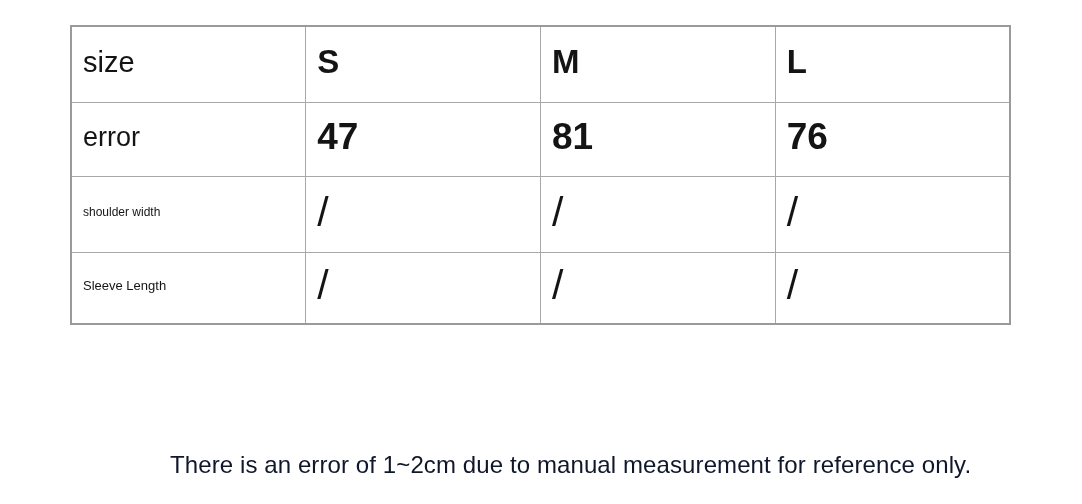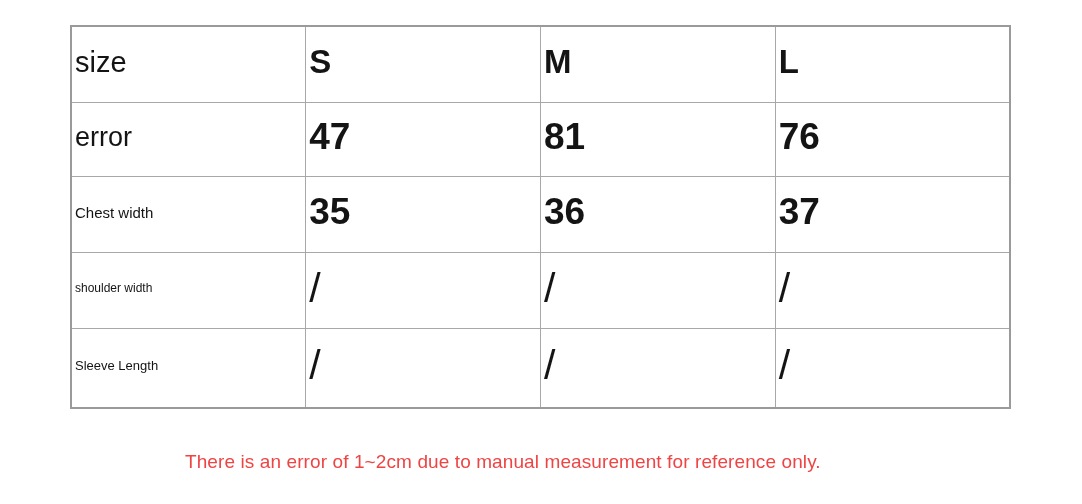--- a/index.html
+++ b/index.html
@@ -19,49 +19,49 @@
     top: 25px;
     width: 941px;
     border-collapse: collapse;
     table-layout: fixed;
     border: 2px solid #9a9a9a;
   }
   .size-table col { width: 25%; }
   .size-table td {
     border: 1px solid #a8a8a8;
     vertical-align: middle;
-    padding: 0 0 4px 3px;
+    padding: 0 0 4px 11px;
     background: #ffffff;
     overflow: hidden;
     white-space: nowrap;
   }
   tr.r1 { height: 76px; }
   tr.r2 { height: 74px; }
   tr.r3 { height: 76px; }
   tr.r4 { height: 76px; margin-top: 16px; }
-  tr.r5 { height: 80px; }
+  tr.r5 { height: 72px; }
 
   
   .lbl-size     { font-size: 29px; padding-left: 23px; }
   .lbl-height   { font-size: 27px; }
   .lbl-chest    { font-size: 15px; }
   .lbl-shoulder { font-size: 12px; padding-left: 16px; }
   .lbl-sleeve   { font-size: 13px; }
 
   
   .col-header { font-size: 33px; font-weight: 600; letter-spacing: 0.5px; }
   .val-num    { font-size: 37px; font-weight: 700; }
   .val-slash  { font-size: 41px; font-weight: 400; }
 
   .footer-note {
     position: absolute;
-    left: 185px;
+    left: 170px;
     top: 451px;
-    font-size: 19px;
-    color: #ef4444;
+    font-size: 24px;
+    color: #0f172a;
     letter-spacing: 0.1px;
   }
 </style>
 </head>
 <body>
 
 <table class="size-table">
   <colgroup>
       <col>
       <col>
@@ -74,26 +74,20 @@
       <td class="col-header">S</td>
       <td class="col-header">M</td>
       <td class="col-header">L</td>
     </tr>
     <tr class="r2">
       <td class="lbl-height">error</td>
       <td class="val-num">47</td>
       <td class="val-num">81</td>
       <td class="val-num">76</td>
     </tr>
-    <tr class="r3">
-      <td class="lbl-chest">Chest width</td>
-      <td class="val-num">35</td>
-      <td class="val-num">36</td>
-      <td class="val-num">37</td>
-    </tr>
     <tr class="r4">
       <td class="lbl-shoulder">shoulder width</td>
       <td class="val-slash">/</td>
       <td class="val-slash">/</td>
       <td class="val-slash">/</td>
     </tr>
     <tr class="r5">
       <td class="lbl-sleeve">Sleeve Length</td>
       <td class="val-slash">/</td>
       <td class="val-slash">/</td>

